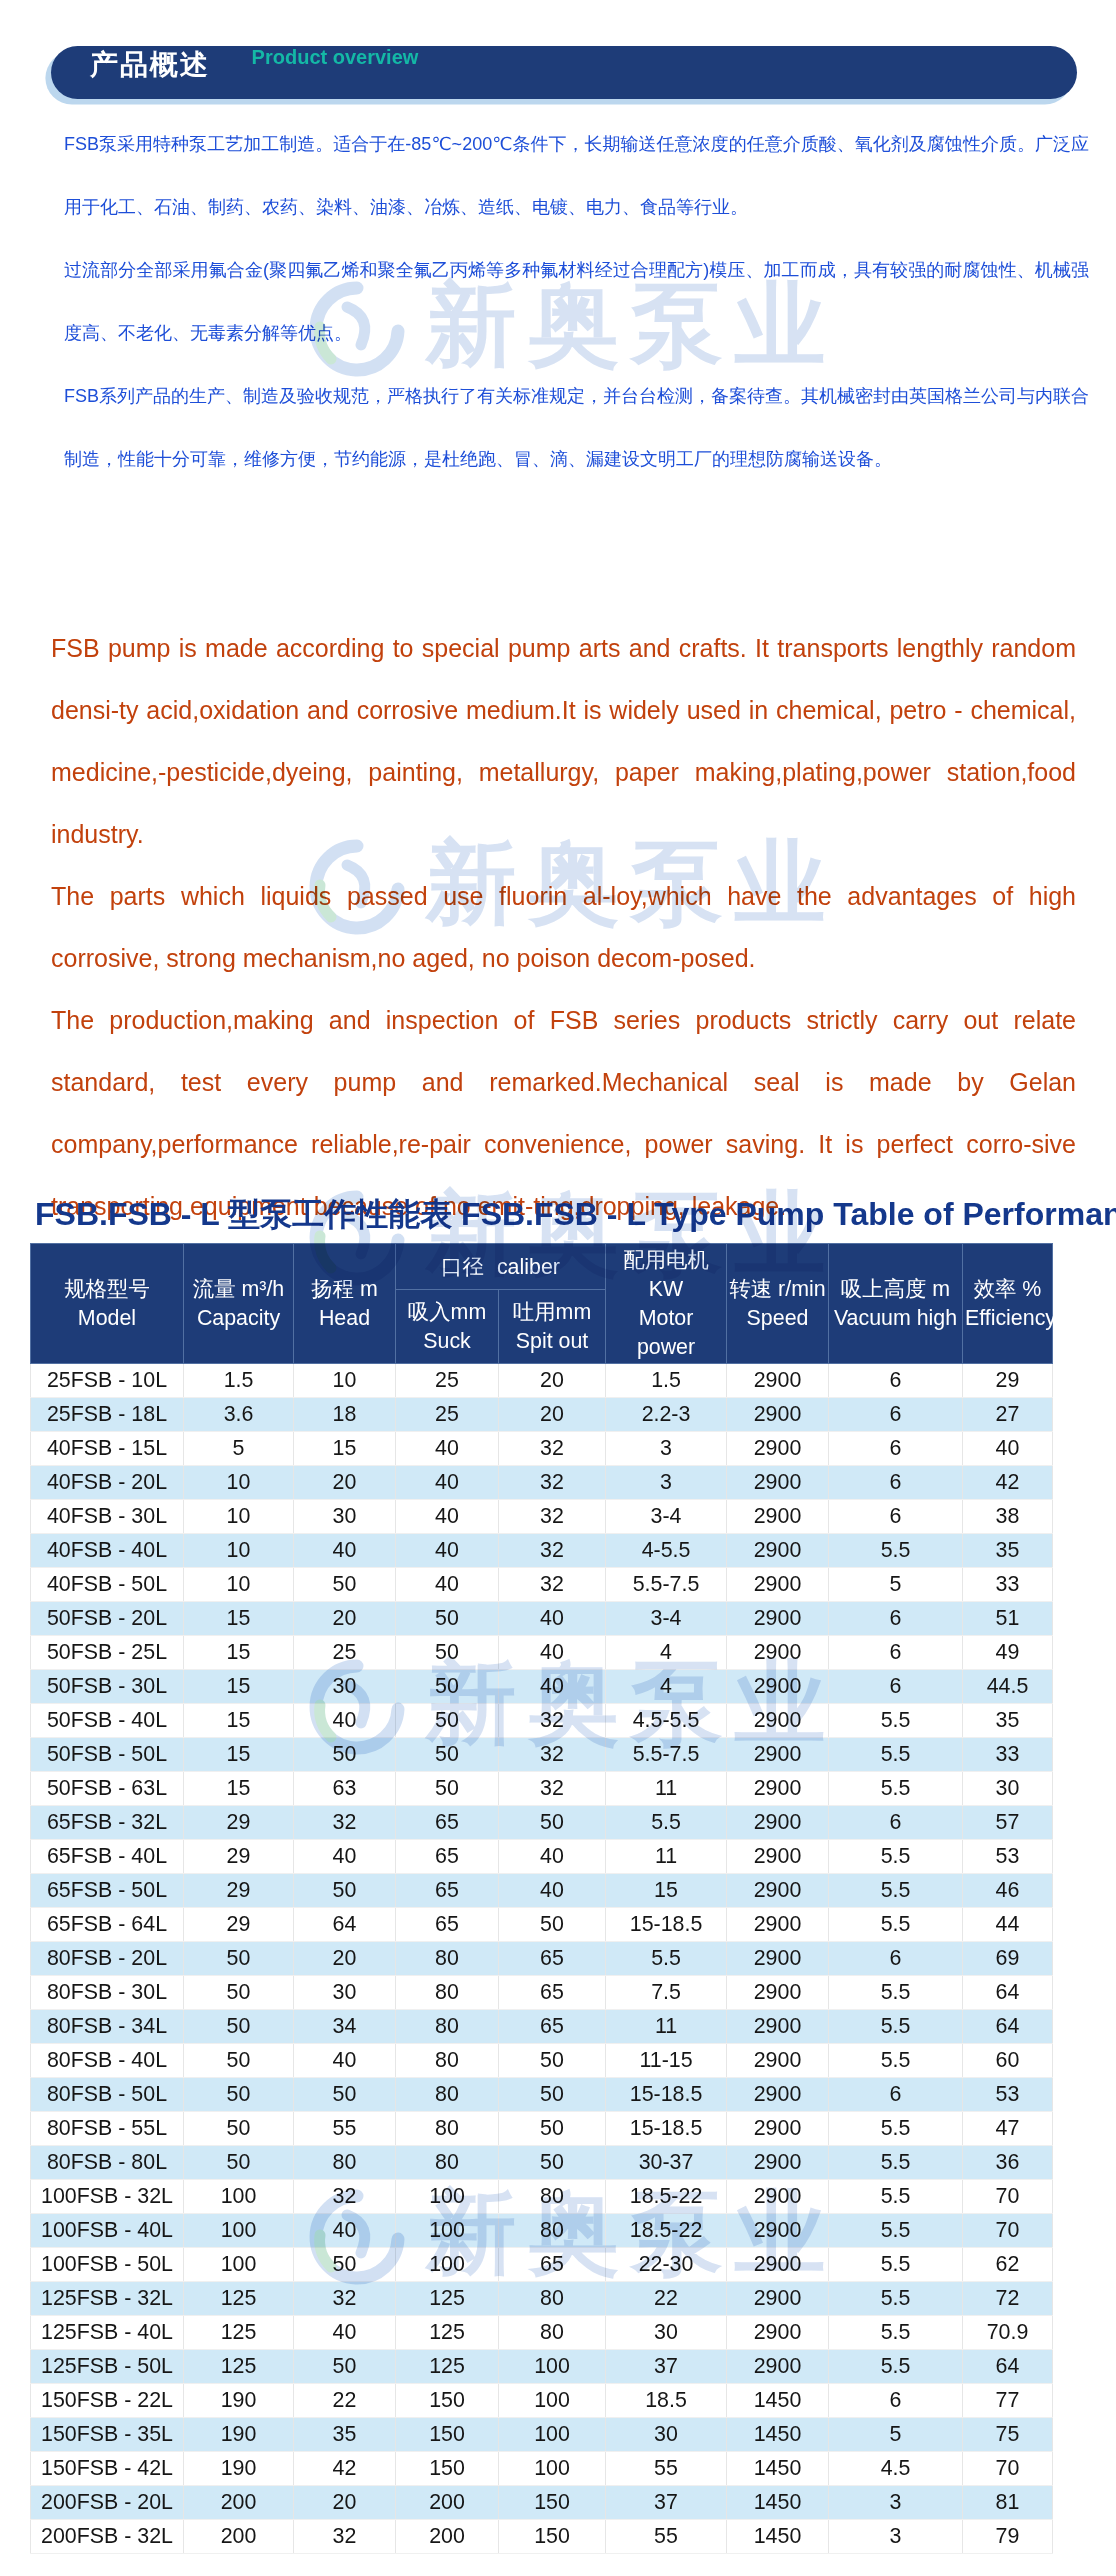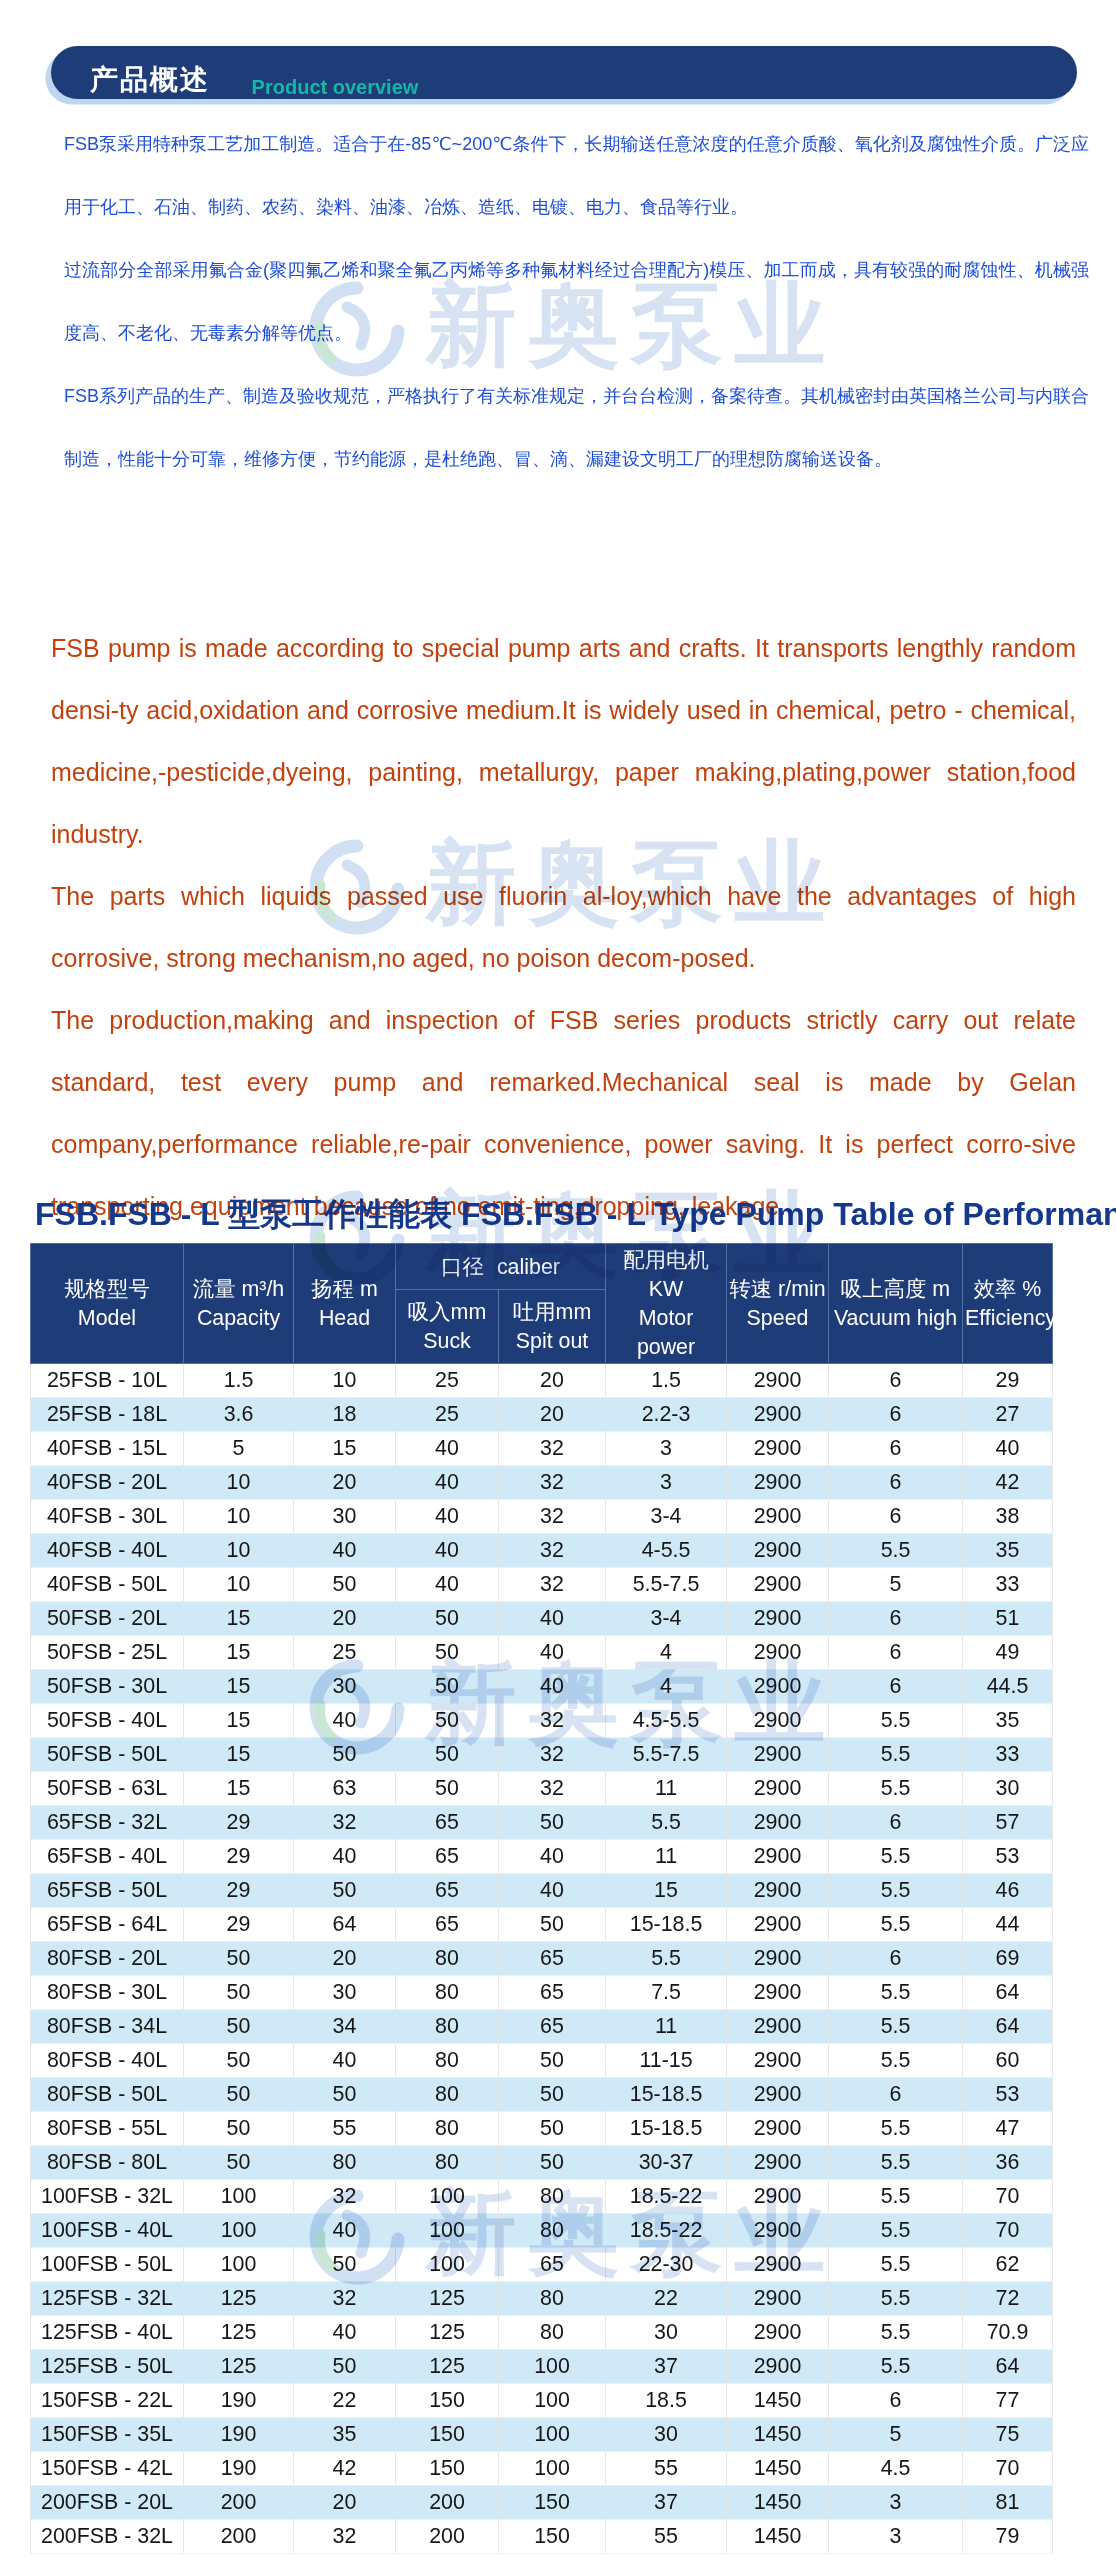--- a/index.html
+++ b/index.html
@@ -9,21 +9,21 @@
     background:#ffffff;
     font-family:"Liberation Sans","DejaVu Sans",sans-serif;
     overflow:hidden;
   }
   
   .pill{
     position:absolute;left:51px;top:46px;
     width:1026px;height:53px;
     background:#1e3c78;border-radius:27px;
     box-shadow:-5.6px 5.6px 0 #bcd7ee;
-    display:flex;align-items:flex-end;
+    display:flex;align-items:flex-start;
     padding-left:39px;box-sizing:border-box;
   }
   .pill .t-zh{color:#ffffff;font-size:28px;font-weight:bold;letter-spacing:1.9px;}
   .pill .t-en{color:#14b8a6;font-size:20px;font-weight:bold;margin-left:42px;}
   
   .zh-block{
     position:absolute;left:64px;top:113px;width:1025px;
     font-size:18px;line-height:63px;color:#1d4ed8;
     text-align:justify;
   }

